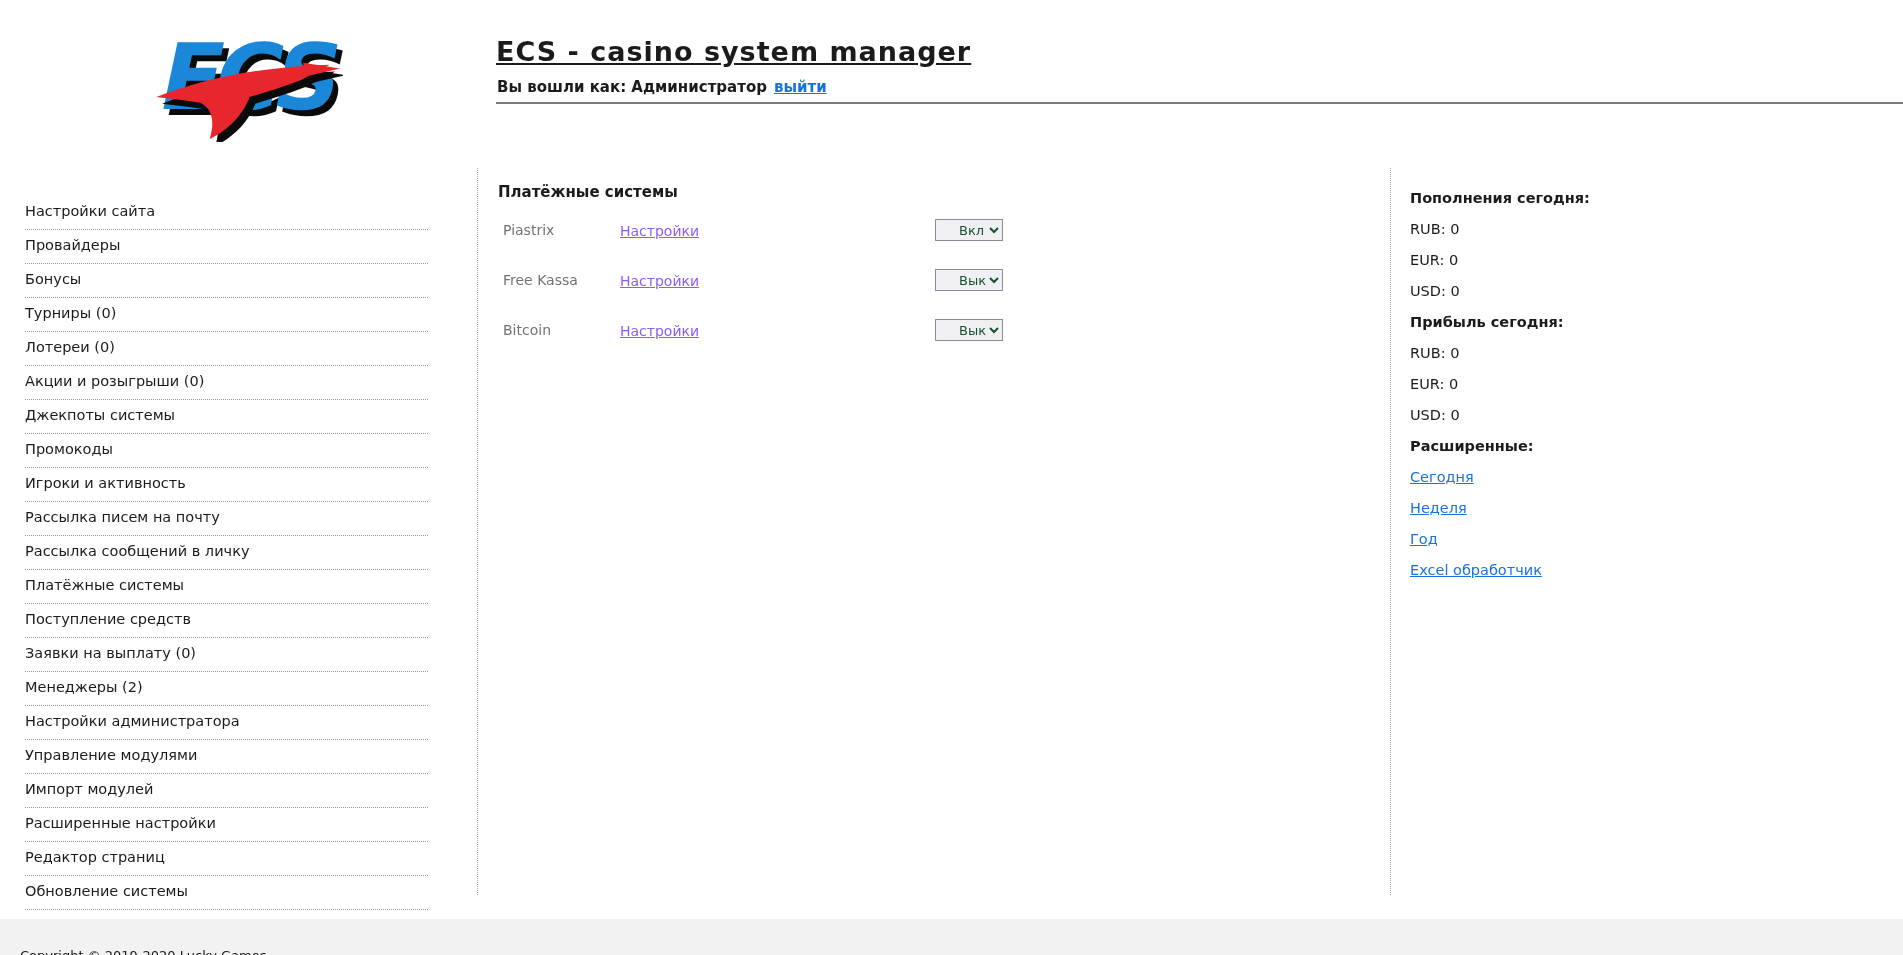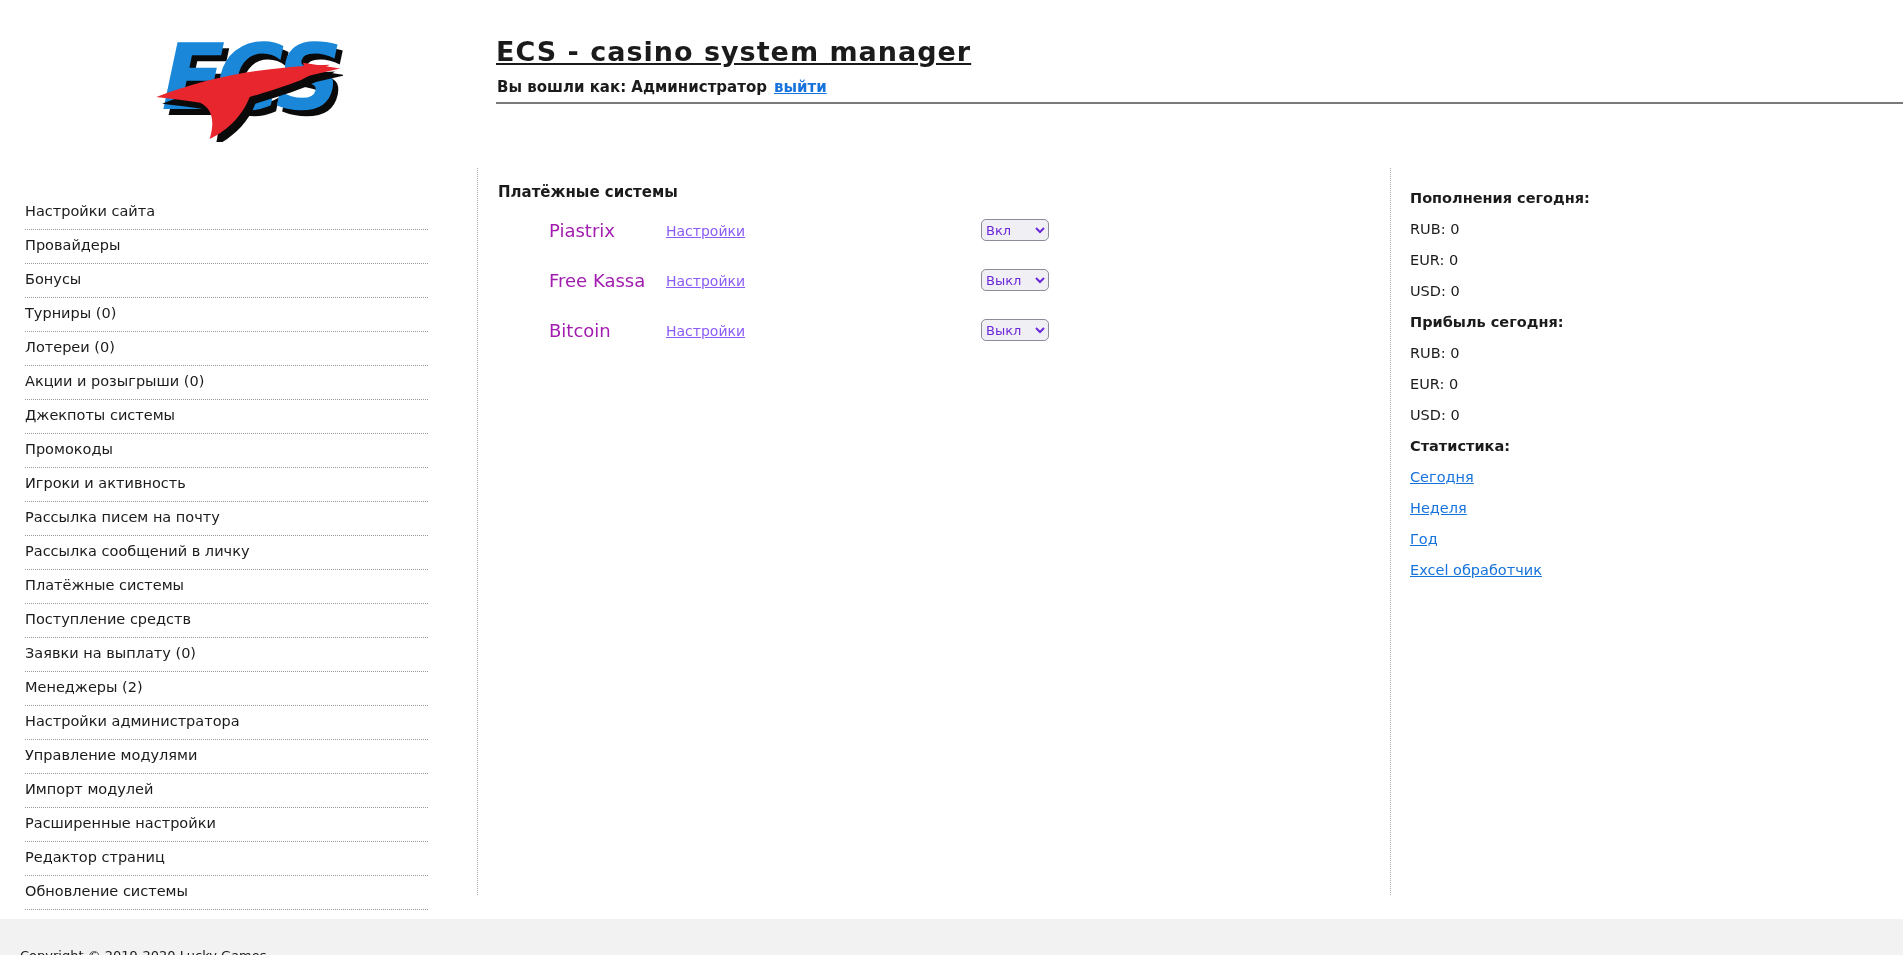--- a/index.html
+++ b/index.html
@@ -84,40 +84,40 @@
     left: 503px; top: 205px;
     width: 560px;
   }
   .payment-row {
     display: flex;
     align-items: center;
     height: 50px;
   }
   .payment-name {
     width: 117px;
-    font-size: 18px;
-    color: #a21caf;
-    margin-left: 46px;
+    font-size: 14px;
+    color: #737373;
   }
   .payment-settings { width: 315px; }
   .link {
     color: #8b5cf6;
     text-decoration: underline;
     font-size: 14px;
     cursor: pointer;
   }
   .state-select {
     width: 68px;
     height: 22px;
     font-size: 13px;
     font-family: "DejaVu Sans", "Liberation Sans", sans-serif;
     background: #f0f0f4;
     border: 1px solid #8b8b99;
-    border-radius: 5px;
-    color: #6d28d9;
+    border-radius: 0;
+    color: #14532d;
+    padding-left: 19px;
   }
   
   .stats {
     position: absolute;
     left: 1410px; top: 182px;
     width: 320px;
     font-size: 14.5px;
   }
   .stat-line {
     height: 31px;
@@ -263,21 +263,21 @@
       </div>
     <div class="stat-line stat-header">Прибыль сегодня:</div>
     <div>
 
         <div class="stat-line">RUB: 0</div>
 
         <div class="stat-line">EUR: 0</div>
 
         <div class="stat-line">USD: 0</div>
       </div>
-    <div class="stat-line stat-header">Статистика:</div>
+    <div class="stat-line stat-header">Расширенные:</div>
     <div>
 
         <div class="stat-line">
           <a href="#" class="stat-link">Сегодня</a>
         </div>
 
         <div class="stat-line">
           <a href="#" class="stat-link">Неделя</a>
         </div>
 

